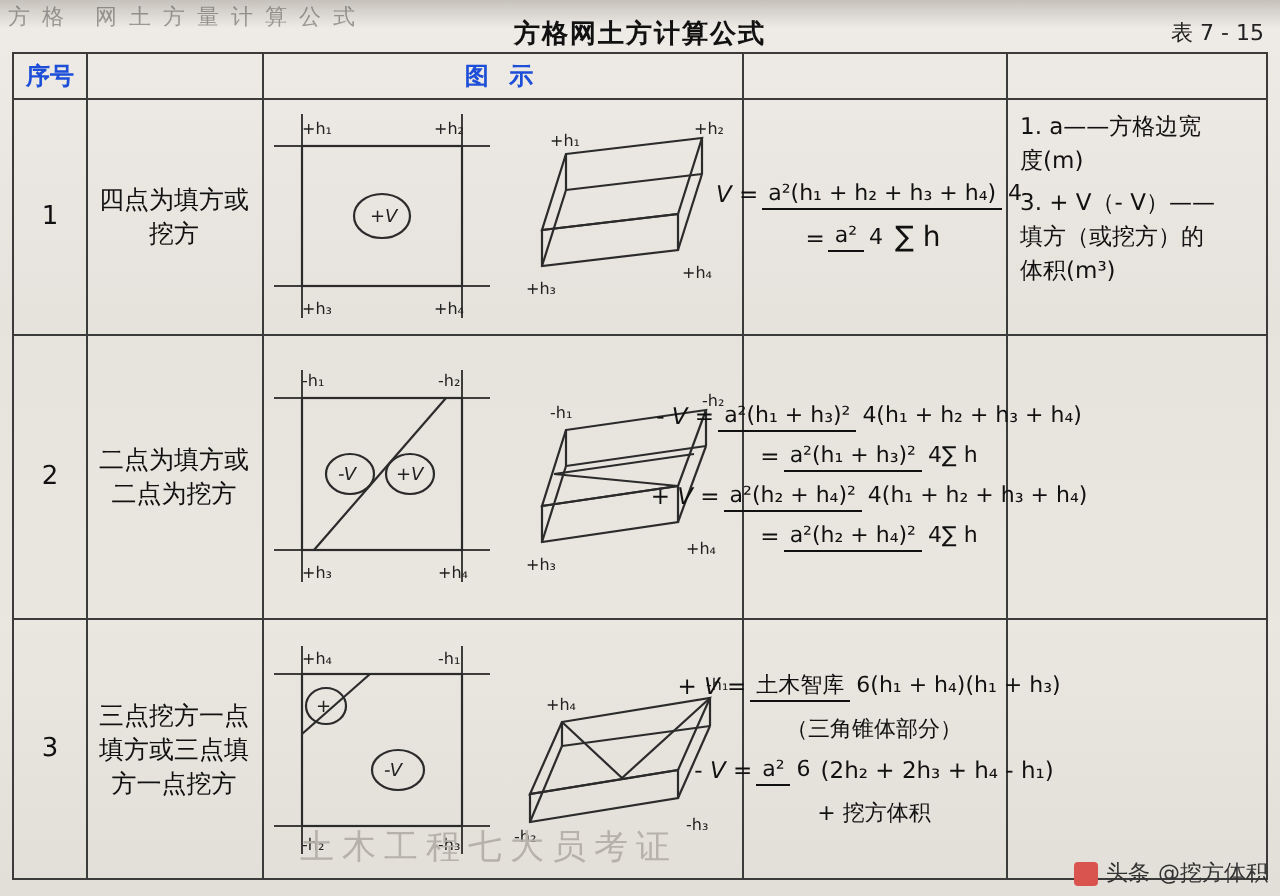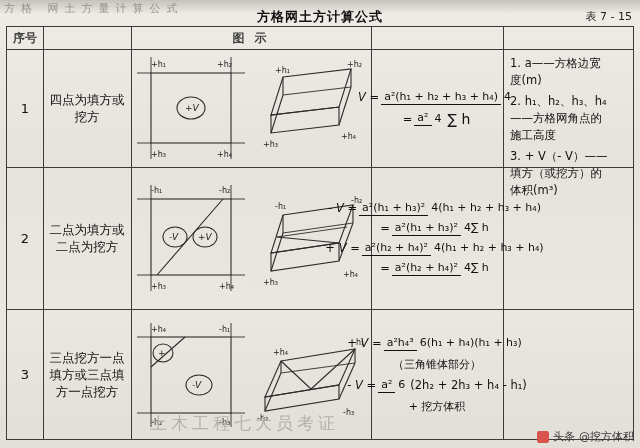--- a/index.html
+++ b/index.html
@@ -40,21 +40,21 @@
     position:absolute;left:6px;top:26px;width:628px;height:414px;
     border:1.3px solid #3b3b3b;
     box-sizing:border-box;
   }
   
   .vline{position:absolute;top:0;bottom:0;width:1px;background:#3b3b3b;}
   .hline{position:absolute;left:0;right:0;height:1px;background:#3b3b3b;}
 
   .cell{position:absolute;box-sizing:border-box;}
   .hdr{
-    font-size:12px;font-weight:bold;color:#404040;
+    font-size:12px;font-weight:bold;color:#1d4ed8;
     display:flex;align-items:center;justify-content:center;
     letter-spacing:3px;
   }
   .rowno{
     font-size:13px;display:flex;align-items:center;justify-content:center;color:#111;
   }
   .feat{
     font-size:12.5px;line-height:17px;color:#111;
     display:flex;align-items:center;justify-content:center;text-align:center;
     padding:0 6px;
@@ -298,39 +298,38 @@
         <text class="tx" x="102" y="6">-h₁</text>
         <text class="tx" x="6" y="82">-h₂</text>
         <text class="tx" x="92" y="76">-h₃</text>
       </svg>
     </div>
 
     <div class="cell formula" style="left:364px;top:282px;width:132px;height:131px;gap:6px;">
       <div class="eq">
         <span>+ <i>V</i> =</span>
         <span class="fr">
-          <span class="num">a²h₄³</span>
+          <span class="num">土木智库</span>
           <span class="den">6(h₁ + h₄)(h₁ + h₃)</span>
         </span>
       </div>
       <div class="note">（三角锥体部分）</div>
       <div class="eq">
         <span>- <i>V</i> =</span>
         <span class="fr">
           <span class="num">a²</span>
           <span class="den">6</span>
         </span>
         <span>(2h₂ + 2h₃ + h₄ - h₁)</span>
       </div>
       <div class="note">+ 挖方体积</div>
     </div>
 
     <div class="cell remark" style="left:496px;top:22px;width:131px;height:391px;">
       <p>1. a——方格边宽度(m)</p>
-      <p>2. h₁、h₂、h₃、h₄——方格网角点的施工高度</p>
       <p>3. + V（- V）——填方（或挖方）的体积(m³)</p>
     </div>
 
   </div>
 
   <div class="watermark">土木工程七大员考证</div>
 
   <div class="credit">
     <span class="dot"></span>
     <span>头条</span>

